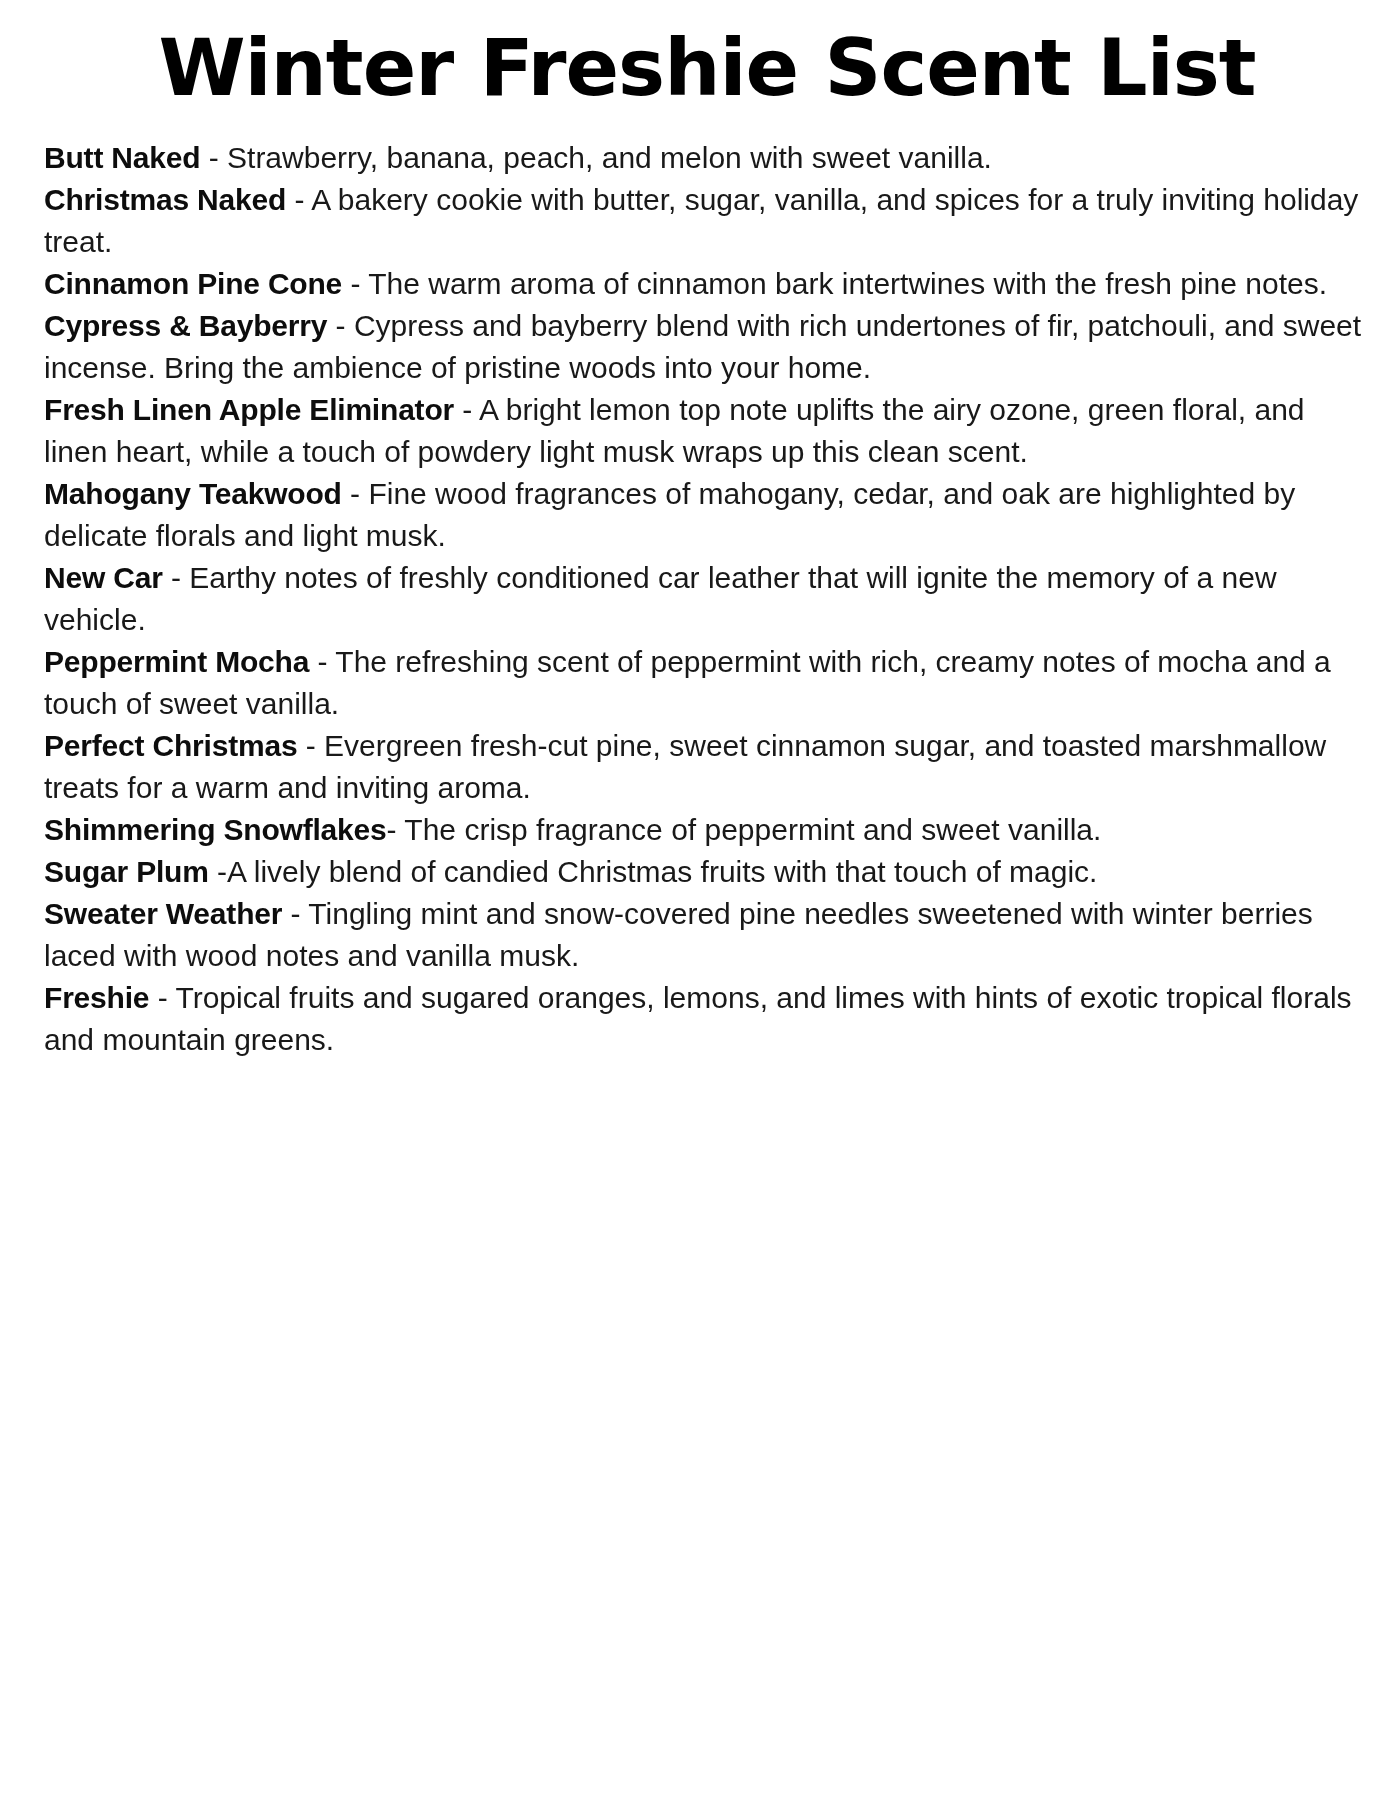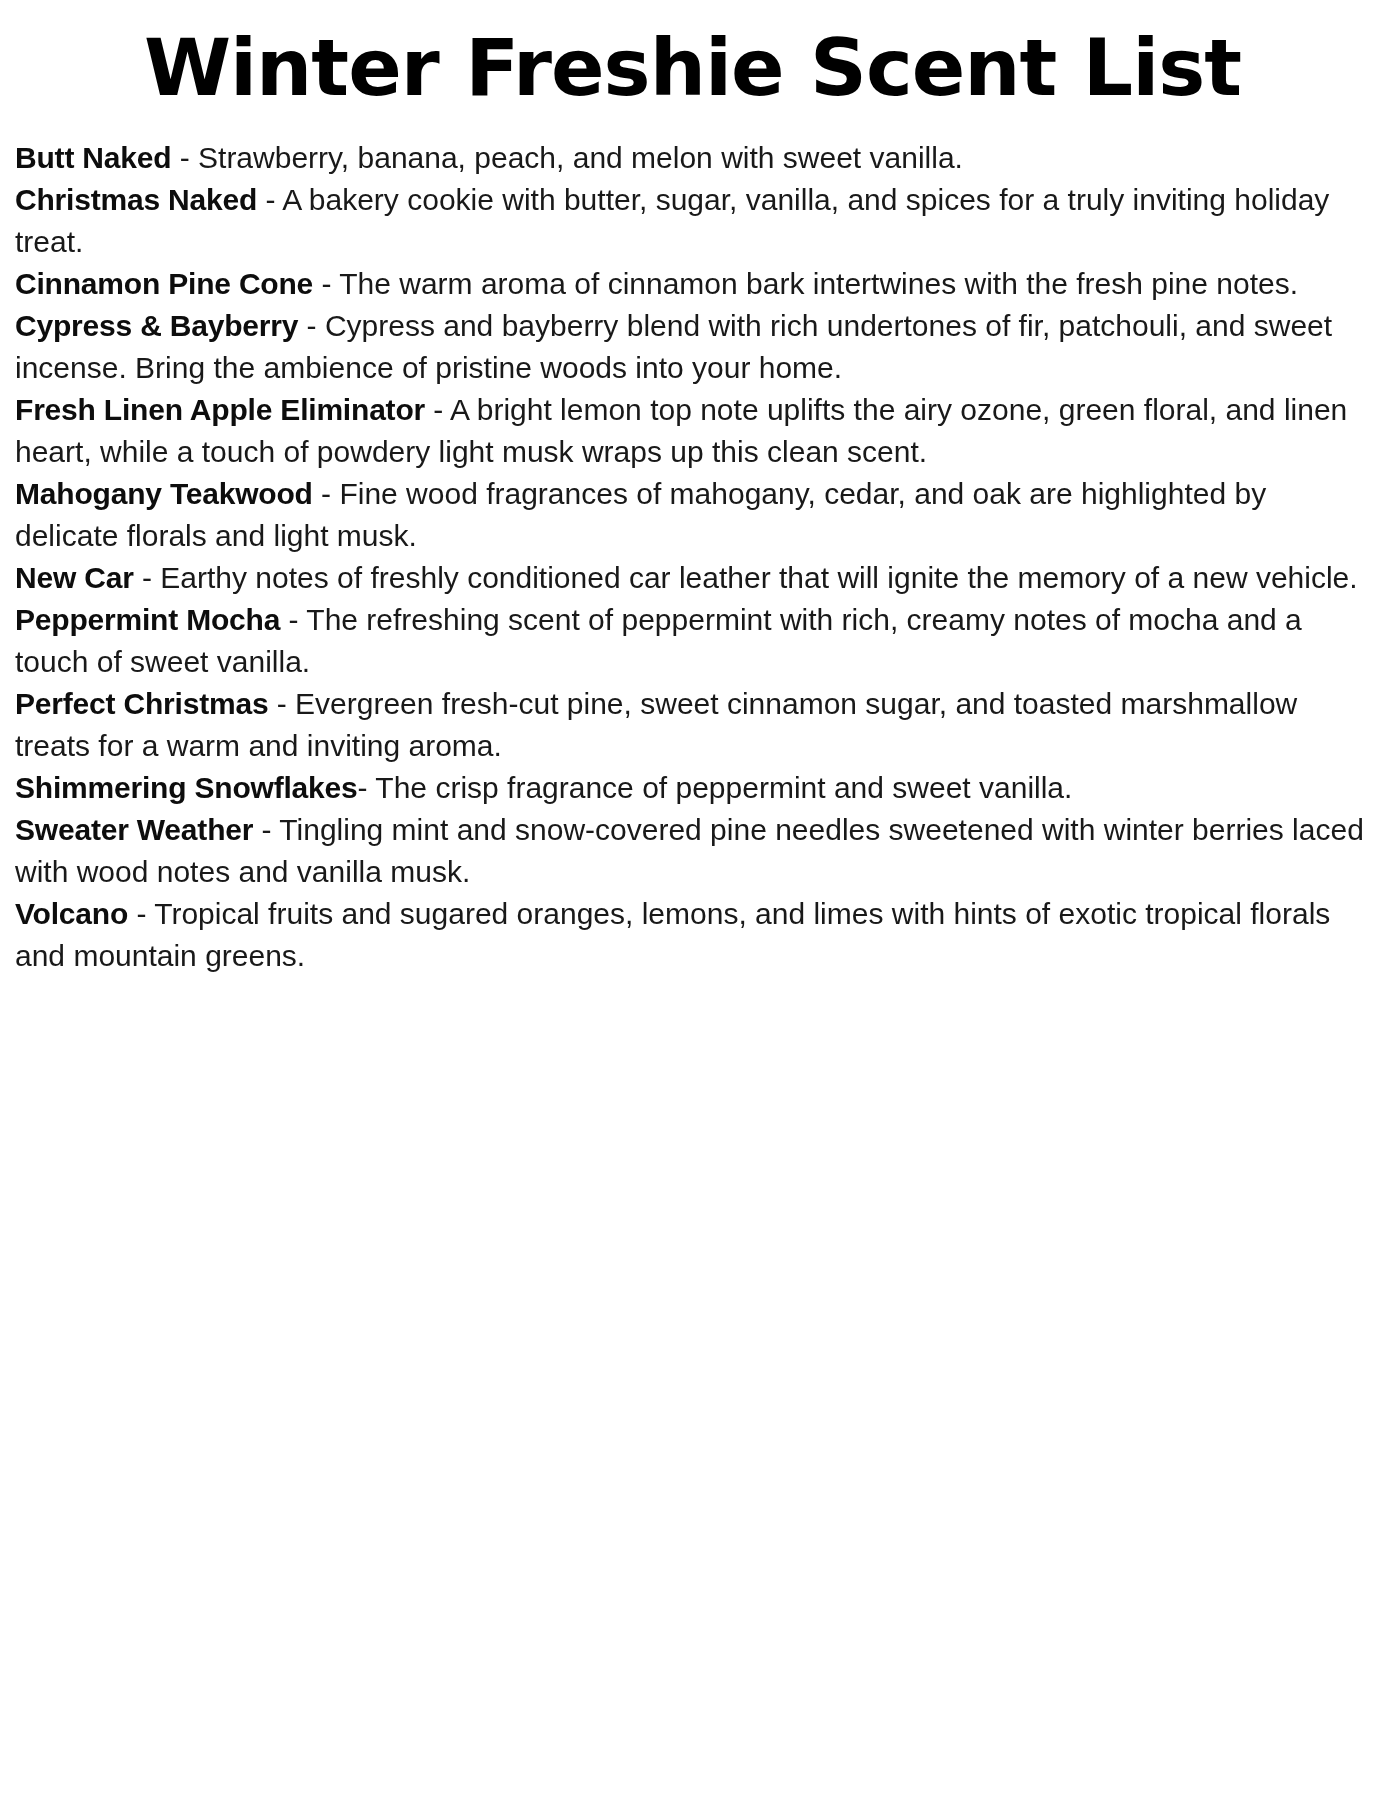--- a/index.html
+++ b/index.html
@@ -11,21 +11,21 @@
     width: 1400px;
     height: 1812px;
     font-family: "Liberation Sans", sans-serif;
     color: #161616;
     overflow: hidden;
   }
   .page {
     box-sizing: border-box;
     width: 1400px;
     height: 1812px;
-    padding: 22px 30px 0 15px;
+    padding: 22px 30px 0 44px;
     background: #ffffff;
   }
   .title {
     margin: 0 0 22px 0;
     font-family: "DejaVu Sans", sans-serif;
     font-weight: 800;
     font-size: 79px;
     line-height: 1.18;
     text-align: center;
     color: #000000;
@@ -72,20 +72,21 @@
     <p class="entry"><strong class="scent-name">Mahogany Teakwood</strong><span class="sep"> - </span><span class="desc">Fine wood fragrances of mahogany, cedar, and oak are highlighted by delicate florals and light musk.</span></p>
 
     <p class="entry"><strong class="scent-name">New Car</strong><span class="sep"> - </span><span class="desc">Earthy notes of freshly conditioned car leather that will ignite the memory of a new vehicle.</span></p>
 
     <p class="entry"><strong class="scent-name">Peppermint Mocha</strong><span class="sep"> - </span><span class="desc">The refreshing scent of peppermint with rich, creamy notes of mocha and a touch of sweet vanilla.</span></p>
 
     <p class="entry"><strong class="scent-name">Perfect Christmas</strong><span class="sep"> - </span><span class="desc">Evergreen fresh-cut pine, sweet cinnamon sugar, and toasted marshmallow treats for a warm and inviting aroma.</span></p>
 
     <p class="entry"><strong class="scent-name">Shimmering Snowflakes</strong><span class="sep">- </span><span class="desc">The crisp fragrance of peppermint and sweet vanilla.</span></p>
 
+    <p class="entry"><strong class="scent-name">Sugar Plum</strong><span class="sep"> -</span><span class="desc">A lively blend of candied Christmas fruits with that touch of magic.</span></p>
 
     <p class="entry"><strong class="scent-name">Sweater Weather</strong><span class="sep"> - </span><span class="desc">Tingling mint and snow-covered pine needles sweetened with winter berries laced with wood notes and vanilla musk.</span></p>
 
 
-    <p class="entry"><strong class="scent-name">Volcano</strong><span class="sep"> - </span><span class="desc">Tropical fruits and sugared oranges, lemons, and limes with hints of exotic tropical florals and mountain greens.</span></p>
+    <p class="entry"><strong class="scent-name">Freshie</strong><span class="sep"> - </span><span class="desc">Tropical fruits and sugared oranges, lemons, and limes with hints of exotic tropical florals and mountain greens.</span></p>
 
   </div>
 </div>
 
 </body></html>

